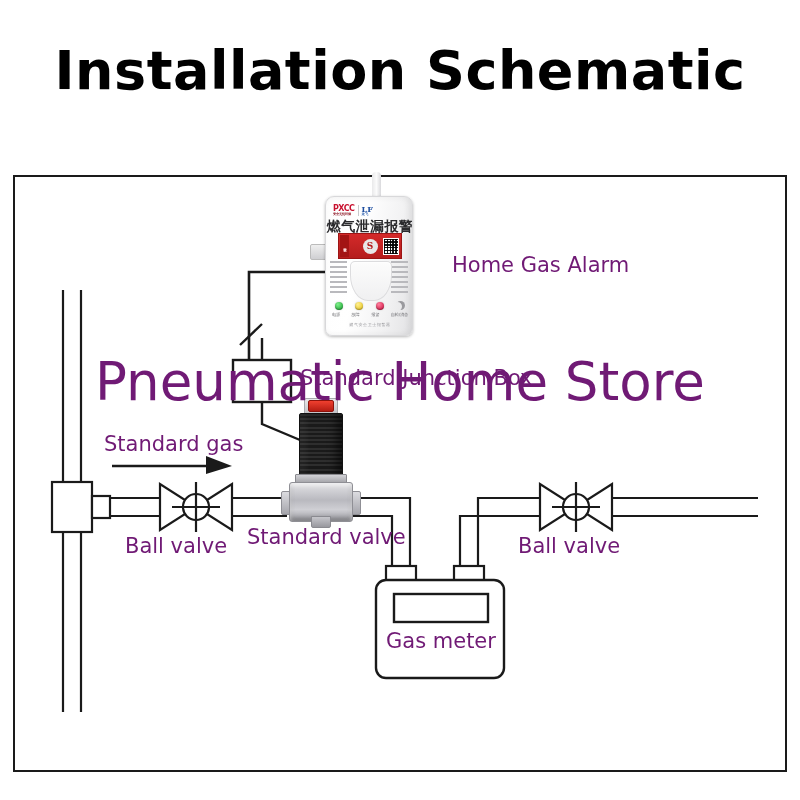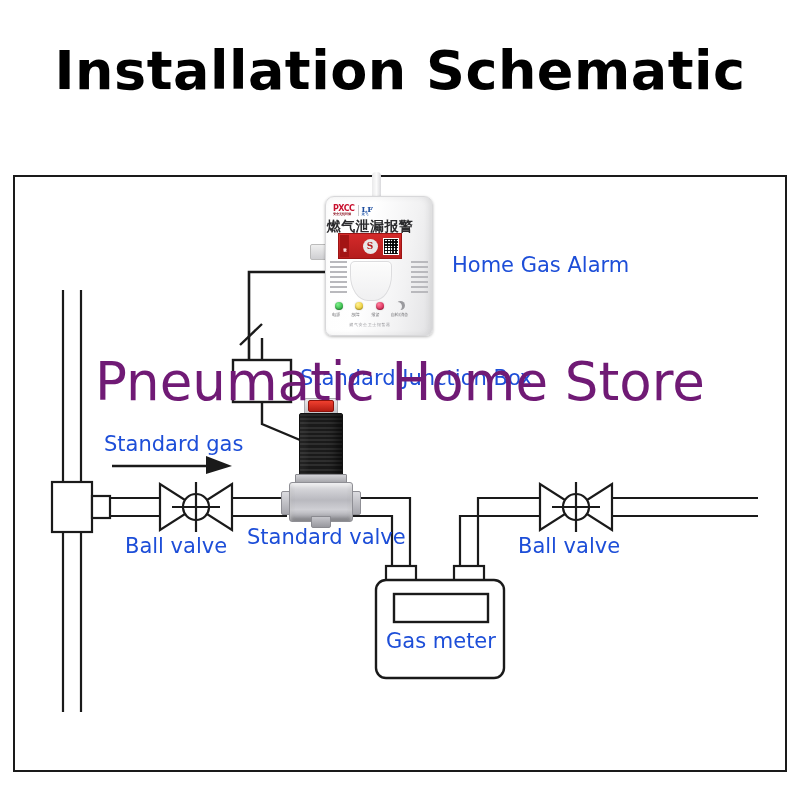--- a/index.html
+++ b/index.html
@@ -58,21 +58,21 @@
     width: 800px;
     height: 800px;
     pointer-events: none;
   }
 
   
   .lbl {
     position: absolute;
     font-family: "DejaVu Sans", sans-serif;
     font-size: 21px;
-    color: #1d4ed8;
+    color: #701a75;
     white-space: nowrap;
     line-height: 1;
   }
   .lbl-alarm     { left: 452px; top: 255px; }
   .lbl-junction  { left: 300px; top: 368px; }
   .lbl-natural   { left: 104px; top: 434px; }
   .lbl-appliance { left: 620px; top: 472px; }
   .lbl-ballv-1   { left: 125px; top: 536px; }
   .lbl-solenoid  { left: 247px; top: 527px; }
   .lbl-ballv-2   { left: 518px; top: 536px; }
@@ -93,21 +93,21 @@
     line-height: 1;
     z-index: 40;
     pointer-events: none;
   }
 
   
   .alarm-device {
     position: absolute;
     left: 325px;
     top: 196px;
-    width: 108px;
+    width: 88px;
     height: 140px;
     border-radius: 9px 9px 7px 7px;
     background: linear-gradient(100deg,#fdfdfd 0%,#ffffff 38%,#f2f2f3 72%,#e2e2e4 100%);
     box-shadow: 0 1px 3px rgba(0,0,0,.28), inset -3px 0 6px rgba(0,0,0,.07);
     border: 1px solid #d8d8da;
     box-sizing: border-box;
     overflow: hidden;
     z-index: 20;
   }
   .alarm-plug {

